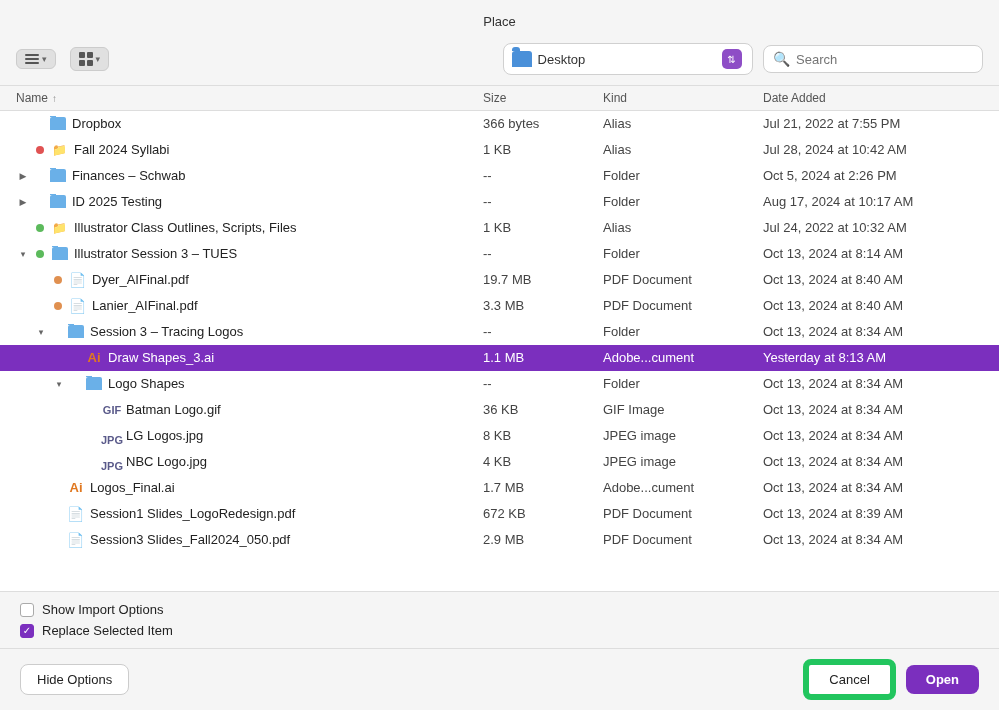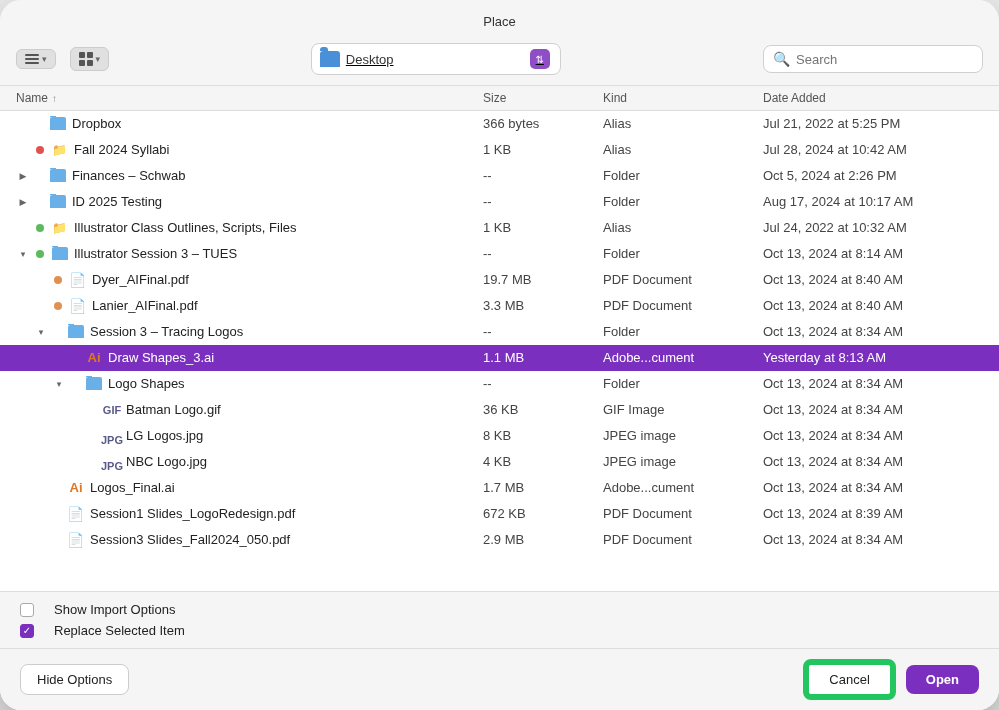--- a/index.html
+++ b/index.html
@@ -9,21 +9,21 @@
       display: flex;
       align-items: center;
       justify-content: center;
       min-height: 100vh;
       font-size: 13px;
     }
     .dialog {
       width: 999px;
       height: 710px;
       background: #f5f5f5;
-      border-radius: 21px;
+      border-radius: 0;
       box-shadow: 0 20px 60px rgba(0,0,0,0.4);
       display: flex;
       flex-direction: column;
       overflow: hidden;
     }
     .title-bar {
       text-align: center;
       padding: 14px 0 8px;
       font-size: 13px;
       color: #333;
@@ -53,22 +53,21 @@
       margin-left: 4px;
     }
     .chevron-down {
       font-size: 9px;
       color: #666;
     }
     .location-bar {
       flex: 1;
       display: flex;
       align-items: center;
-      justify-content: center;
-      text-decoration: underline;
+      justify-content: flex-end;
     }
     .location-pill {
       display: flex;
       align-items: center;
       gap: 6px;
       background: white;
       border: 1px solid #d0d0d0;
       border-radius: 8px;
       padding: 5px 10px 5px 8px;
       min-width: 250px;
@@ -255,21 +254,21 @@
     }
     .checkboxes-area {
       display: flex;
       flex-direction: column;
       gap: 6px;
       flex: 1;
     }
     .checkbox-row {
       display: flex;
       align-items: center;
-      gap: 20px;
+      gap: 8px;
       font-size: 13px;
       color: #222;
     }
     .checkbox-box {
       width: 14px;
       height: 14px;
       border: 1.5px solid #aaa;
       border-radius: 3px;
       background: white;
       display: flex;
@@ -414,21 +413,21 @@
       <div class="file-name-cell" style="padding-left:0px;">
         <span style="width:14px;display:inline-block;"></span>
         <span class="dot-none"></span>
         <div class="file-icon">
               <div class="folder-icon"></div>
             </div>
         <span>Dropbox</span>
       </div>
       <div class="file-size">366 bytes</div>
       <div class="file-kind">Alias</div>
-      <div class="file-date">Jul 21, 2022 at 5:25 PM</div>
+      <div class="file-date">Jul 21, 2022 at 7:55 PM</div>
     </div>
         <div class="file-row">
       <div class="file-name-cell" style="padding-left:0px;">
         <span style="width:14px;display:inline-block;"></span>
         <span class="dot dot-red"></span>
         <div class="file-icon">
               <span class="alias-icon">📁</span>
             </div>
         <span>Fall 2024 Syllabi</span>
       </div>

